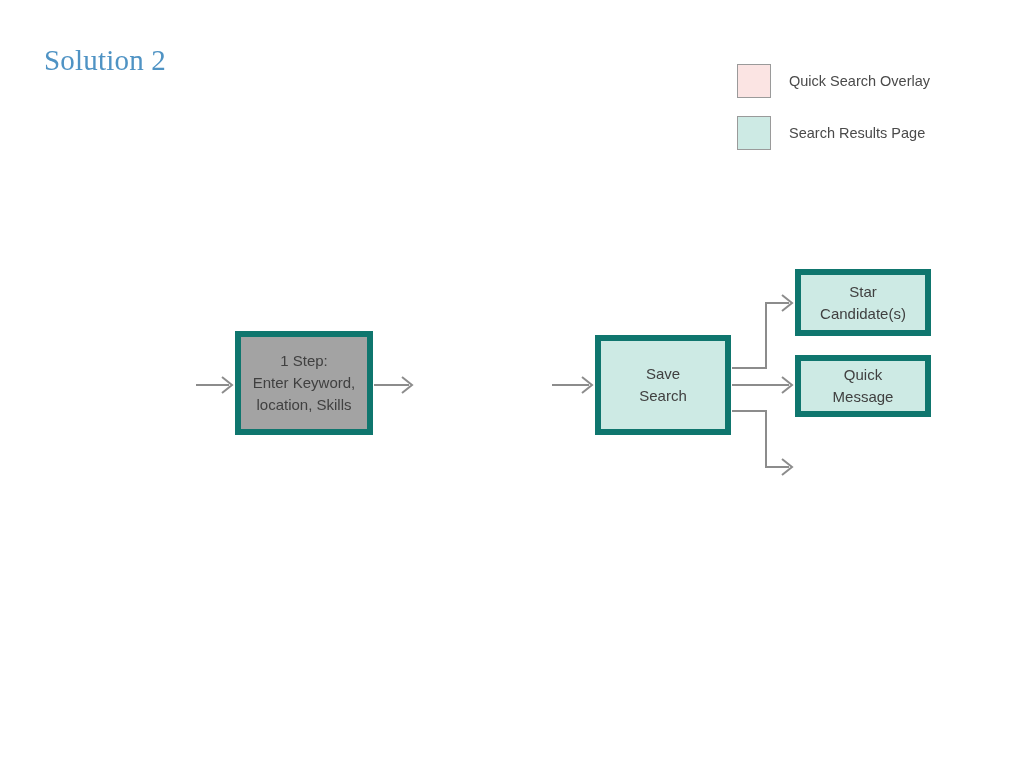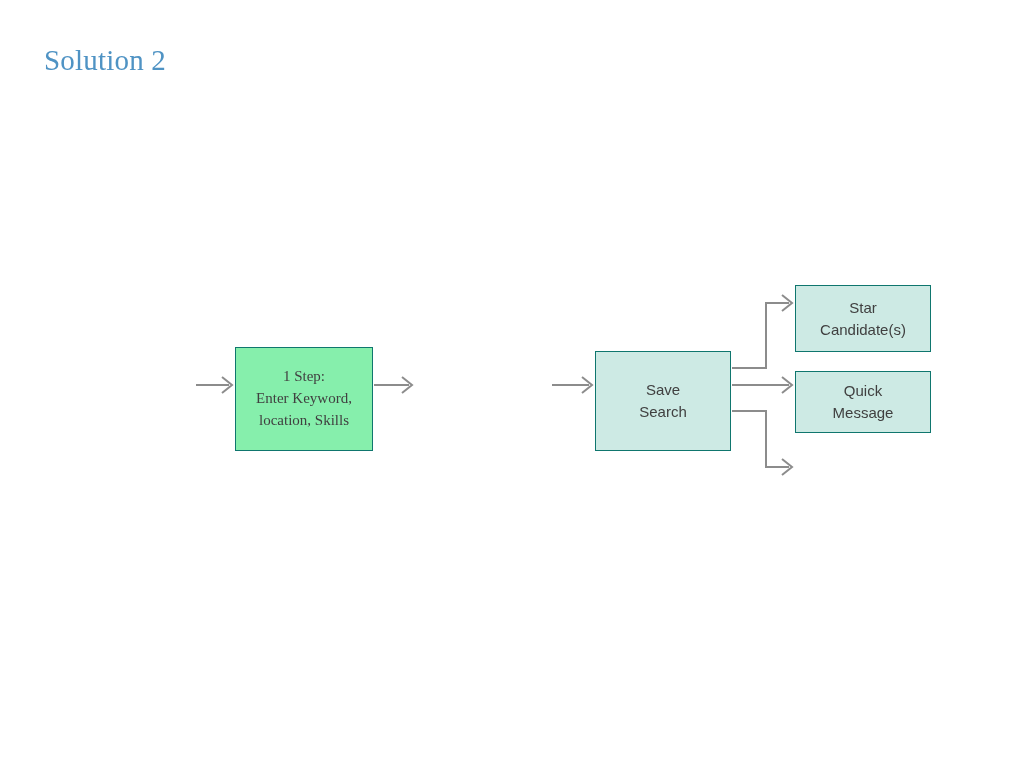--- a/index.html
+++ b/index.html
@@ -60,33 +60,32 @@
     font-size: 14.5px;
     color: #4a4a4a;
     white-space: nowrap;
     line-height: 1;
   }
 
   
   .node {
     position: absolute;
     box-sizing: border-box;
-    border: 1px solid #0f766e;
+    border: 6px solid #0f766e;
     display: flex;
     align-items: center;
     justify-content: center;
     text-align: center;
     font-size: 15px;
     line-height: 1.45;
     color: #404040;
     white-space: pre-line;
-    margin-top: 16px;
   }
   .node.teal { background: #cdeae4; }
-  .node.pink { background: #86efac; font-family: Liberation Serif, serif; }
+  .node.pink { background: #a3a3a3; }
 
   #node-select      { left: 59px;  top: 327px; width: 136px; height: 100px; }
   #node-onestep     { left: 235px; top: 323px; width: 138px; height: 104px; }
   #node-refine      { left: 415px; top: 327px; width: 136px; height: 100px; }
   #node-save        { left: 595px; top: 327px; width: 136px; height: 100px; }
   #node-star        { left: 795px; top: 261px; width: 136px; height: 67px; }
   #node-message     { left: 795px; top: 347px; width: 136px; height: 62px; }
   #node-viewprofile { left: 795px; top: 427px; width: 136px; height: 64px; }
 
   
@@ -113,21 +112,29 @@
 </style>
 </head>
 <body>
 
 <div id="canvas">
 
   <div id="page-title">Solution 2</div>
 
   <div id="legend">
 
+    <div class="legend-row">
+      <span class="legend-swatch" style="background:#fbe4e3;"></span>
+      <span class="legend-label">Quick Search Overlay</span>
+    </div>
 
+    <div class="legend-row">
+      <span class="legend-swatch" style="background:#cdeae4;"></span>
+      <span class="legend-label">Search Results Page</span>
+    </div>
 
   </div>
 
   <svg id="connectors" viewBox="0 0 1024 768" width="1024" height="768">
 
     <path class="conn-line" d="M 196 377 L 229 377"></path>
     <path class="conn-head" d="M 222 369 L 232 377 L 222 385"></path>
 
     <path class="conn-line" d="M 374 377 L 409 377"></path>
     <path class="conn-head" d="M 402 369 L 412 377 L 402 385"></path>

